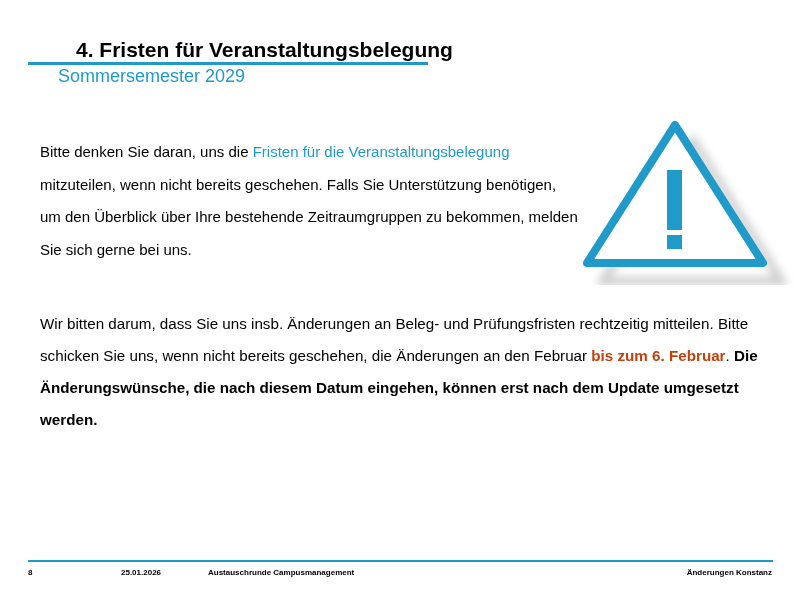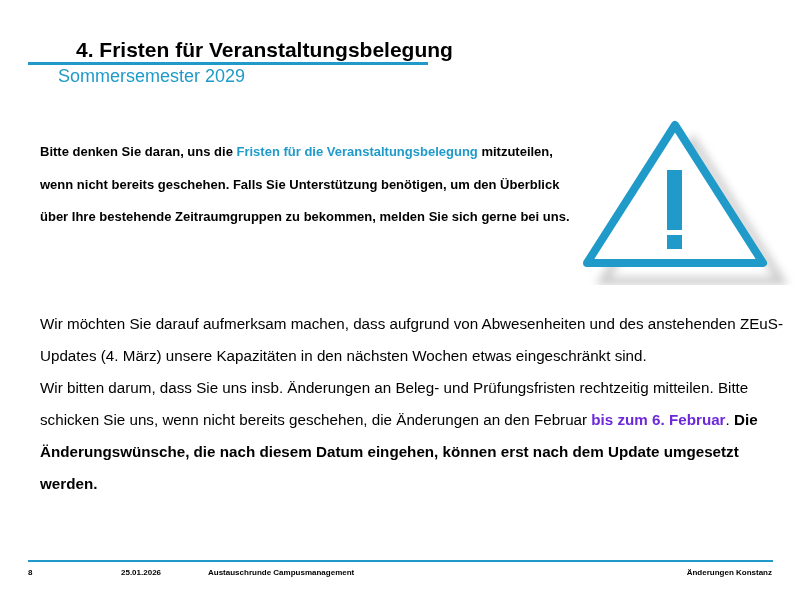--- a/index.html
+++ b/index.html
@@ -1,24 +1,24 @@
 <!DOCTYPE html>
 <html><head>
   <meta charset="utf-8">
   <style>
     html, body { margin:0; padding:0; }
     body { width:800px; height:600px; background:#ffffff; position:relative; overflow:hidden;
            font-family:"Liberation Sans", sans-serif; color:#000; }
     .title { position:absolute; left:28px; top:38px; font-size:21px; font-weight:bold; color:#000; letter-spacing:0; white-space:nowrap;margin-left:48px; }
     .title-rule { position:absolute; left:28px; top:62px; width:400px; height:3px; background:#1f9ac9; }
     .subtitle { position:absolute; left:58px; top:66px; font-size:18px; color:#1f9ac9; white-space:nowrap; }
-    .p1 { position:absolute; left:40px; top:136px; width:540px; font-size:13px; line-height:32.5px;font-weight:bold; }
+    .p1 { position:absolute; left:40px; top:136px; width:540px; font-size:15px; line-height:32.5px; }
     .p2 { position:absolute; left:40px; top:308px; width:750px; font-size:15.2px; line-height:32px; }
     .hl { color:#1f9ac9; }
-    .hlb { color:#6d28d9; font-weight:bold;text-align:right; }
+    .hlb { color:#c2410c; font-weight:bold;text-align:right; }
     .b { font-weight:bold; }
     .warn { position:absolute; left:575px; top:115px; width:220px; height:170px; }
     .footer-rule { position:absolute; left:28px; top:560px; width:745px; height:2px; background:#1f9ac9; }
     .foot { position:absolute; top:568px; font-size:8px; font-weight:bold; white-space:nowrap; }
   </style>
 </head>
 <body>
 
 <div class="title">4. Fristen für Veranstaltungsbelegung</div>
 <div class="title-rule"></div>
@@ -34,21 +34,20 @@
       <feGaussianBlur stdDeviation="4"></feGaussianBlur>
     </filter>
   </defs>
   <polygon points="112,18 200,158 22,158" fill="none" stroke="#9a9a9a" stroke-width="8" opacity="0.5" filter="url(#sh)" transform="translate(6,8)"></polygon>
   <polygon points="100,10 188,148 12,148" fill="#ffffff" stroke="#1f9ac9" stroke-width="8" stroke-linejoin="round"></polygon>
   <rect x="92" y="55" width="15" height="60" fill="#1f9ac9"></rect>
   <rect x="92" y="120" width="15" height="14" fill="#1f9ac9"></rect>
 </svg>
 
 <div class="p2">
-  <div>Wir möchten Sie darauf aufmerksam machen, dass aufgrund von Abwesenheiten und des anstehenden ZEuS-Updates (4. März) unsere Kapazitäten in den nächsten Wochen etwas eingeschränkt sind.</div>
   <div><span>Wir bitten darum, dass Sie uns insb. Änderungen an Beleg- und Prüfungsfristen rechtzeitig mitteilen. Bitte schicken Sie uns, wenn nicht bereits geschehen, die Änderungen an den Februar </span><span class="hlb">bis zum 6. Februar</span><span>. </span><span class="b">Die Änderungswünsche, die nach diesem Datum eingehen, können erst nach dem Update umgesetzt werden.</span></div>
 </div>
 
 <div class="footer-rule"></div>
 <div class="foot" style="left:28px">8</div>
 <div class="foot" style="left:121px">25.01.2026</div>
 <div class="foot" style="left:208px">Austauschrunde Campusmanagement</div>
 <div class="foot" style="right:28px">Änderungen Konstanz</div>
 
 </body></html>

